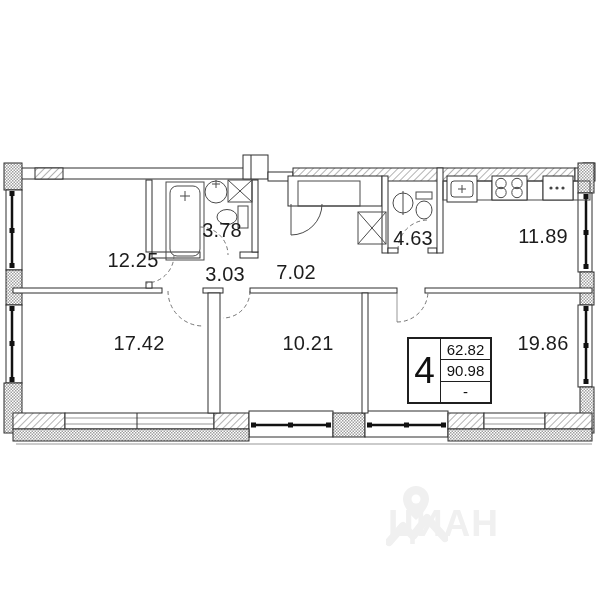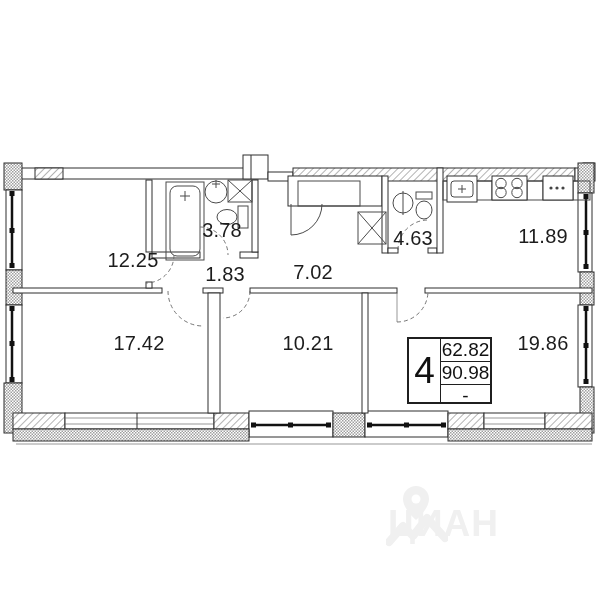--- a/index.html
+++ b/index.html
@@ -8,21 +8,21 @@
   .canvas{position:absolute;inset:0;}
   svg{position:absolute;left:0;top:0;}
   .lbl{position:absolute;transform:translate(-50%,-50%);font-size:20px;color:#1c1c1c;
        white-space:nowrap;letter-spacing:0.2px;}
   
   .infobox{position:absolute;left:407px;top:337px;width:85px;height:67px;background:#fff;
            border:2px solid #1f1f1f;box-sizing:border-box;display:flex;}
   .ib-left{width:31px;border-right:1.5px solid #1f1f1f;display:flex;align-items:center;
            justify-content:center;font-size:37px;color:#111;line-height:1;}
   .ib-right{flex:1;display:flex;flex-direction:column;}
-  .ib-cell{flex:1;display:flex;align-items:center;justify-content:center;font-size:19px;color:#111;}
+  .ib-cell{flex:1;display:flex;align-items:center;justify-content:center;font-size:15px;color:#111;}
   .ib-cell.bb{border-bottom:1.5px solid #1f1f1f;}
   
   .watermark{position:absolute;left:386px;top:484px;width:180px;height:64px;display:flex;
              align-items:flex-end;color:#f0f0f0;}
   .wm-text{font-size:37px;font-weight:bold;letter-spacing:1px;line-height:1;color:#f0f0f0;
            margin-left:2px;margin-bottom:6px;}
 </style>
 </head>
 <body>
 
@@ -223,22 +223,22 @@
 
       <line class="thin" x1="397" y1="293" x2="397" y2="322"></line>
       <path class="door" d="M 397,322 A 31 31 0 0 0 428,291"></path>
 
       <path class="door" d="M 398,250 A 30 30 0 0 1 428,220"></path>
     </g>
   </svg>
 
   <div class="lbl" style="left:133px;top:260px">12.25</div>
   <div class="lbl" style="left:222px;top:230px">3.78</div>
-  <div class="lbl" style="left:225px;top:274px">1.83</div>
-  <div class="lbl" style="left:313px;top:272px">7.02</div>
+  <div class="lbl" style="left:225px;top:274px">3.03</div>
+  <div class="lbl" style="left:296px;top:272px">7.02</div>
   <div class="lbl" style="left:413px;top:238px">4.63</div>
   <div class="lbl" style="left:543px;top:236px">11.89</div>
   <div class="lbl" style="left:139px;top:343px">17.42</div>
   <div class="lbl" style="left:308px;top:343px">10.21</div>
   <div class="lbl" style="left:543px;top:343px">19.86</div>
 
   <div class="infobox">
     <div class="ib-left">4</div>
     <div class="ib-right">
       <div class="ib-cell bb">62.82</div>

